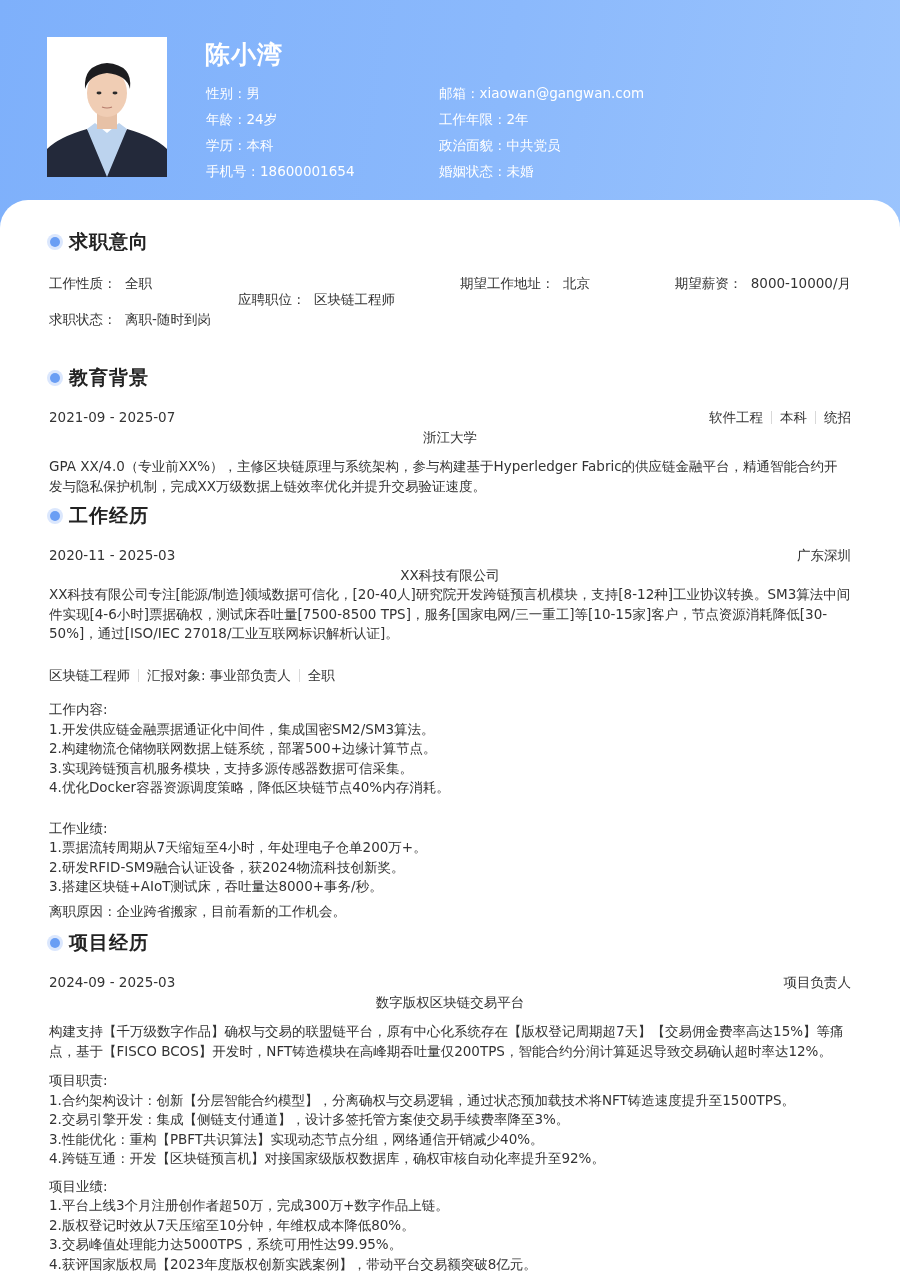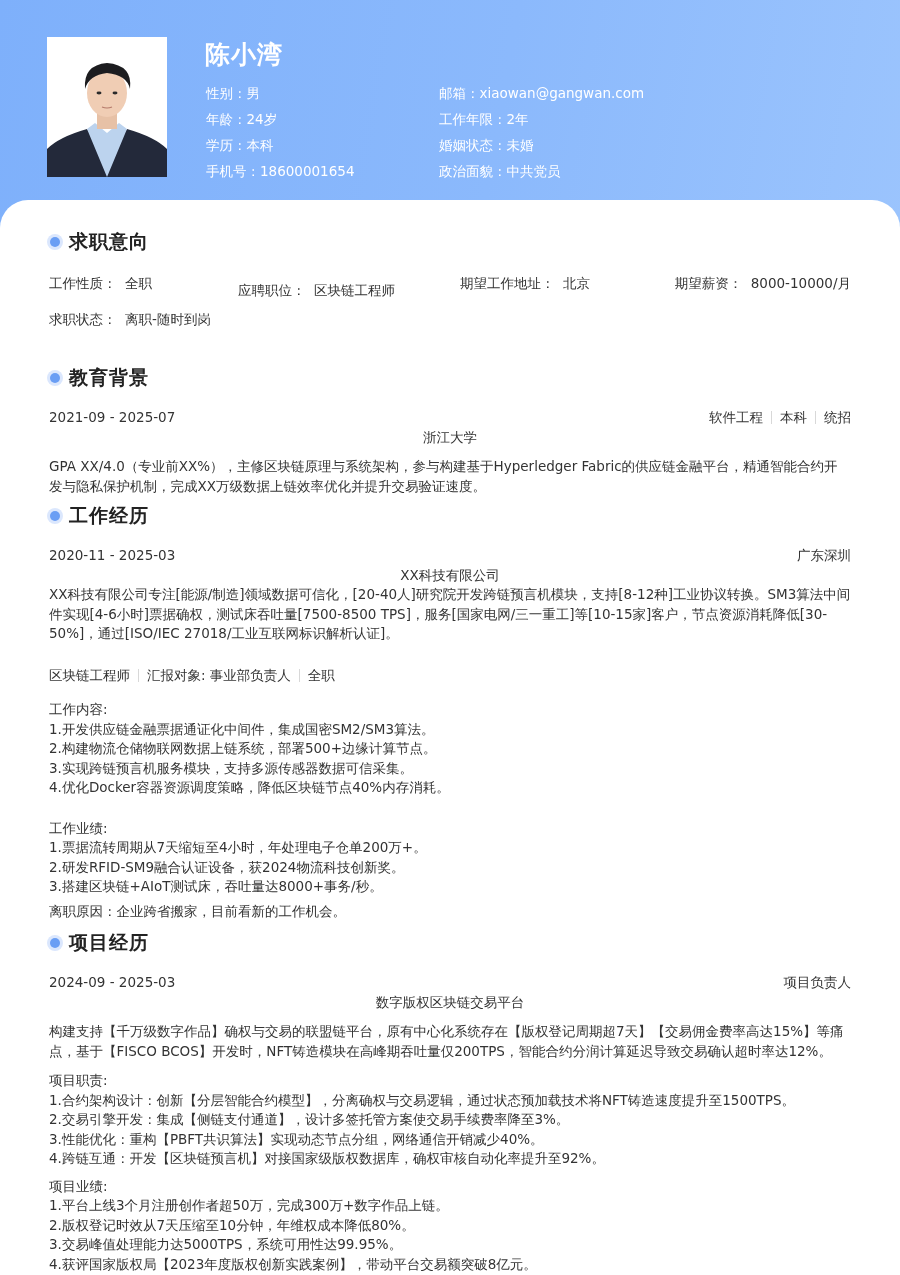--- a/index.html
+++ b/index.html
@@ -78,35 +78,35 @@
   <div class="info-col left">
     <div class="info-row"><span class="lbl">性别</span><span>男</span></div>
     <div class="info-row"><span class="lbl">年龄</span><span>24岁</span></div>
     <div class="info-row"><span class="lbl">学历</span><span>本科</span></div>
     <div class="info-row"><span class="lbl">手机号</span><span>18600001654</span></div>
   </div>
 
   <div class="info-col right">
     <div class="info-row"><span class="lbl">邮箱</span><span>xiaowan@gangwan.com</span></div>
     <div class="info-row"><span class="lbl">工作年限</span><span>2年</span></div>
+    <div class="info-row"><span class="lbl">政治面貌</span><span>中共党员</span></div>
     <div class="info-row"><span class="lbl">婚姻状态</span><span>未婚</span></div>
-    <div class="info-row"><span class="lbl">政治面貌</span><span>中共党员</span></div>
   </div>
 </div>
 
 <div class="content"></div>
 
 <div class="section" style="top:229px;">
   <div class="sec-title">
     <span class="bullet"></span>
     <h2>求职意向</h2>
   </div>
   <div class="intent-grid" style="margin-top:20px;">
     <div class="intent-item" style="left:0; top:0;"><span class="k">工作性质</span><span>全职</span></div>
-    <div class="intent-item" style="left:189px; top:7px;"><span class="k">应聘职位</span><span>区块链工程师</span></div>
+    <div class="intent-item" style="left:189px; top:16px;"><span class="k">应聘职位</span><span>区块链工程师</span></div>
     <div class="intent-item" style="left:411px; top:0;text-align:right;"><span class="k">期望工作地址</span><span>北京</span></div>
     <div class="intent-item" style="right:0; top:0;"><span class="k">期望薪资</span><span>8000-10000/月</span></div>
     <div class="intent-item" style="left:0; top:36px;"><span class="k">求职状态</span><span>离职-随时到岗</span></div>
   </div>
 </div>
 
 <div class="section" style="top:365px;">
   <div class="sec-title">
     <span class="bullet"></span>
     <h2>教育背景</h2>

